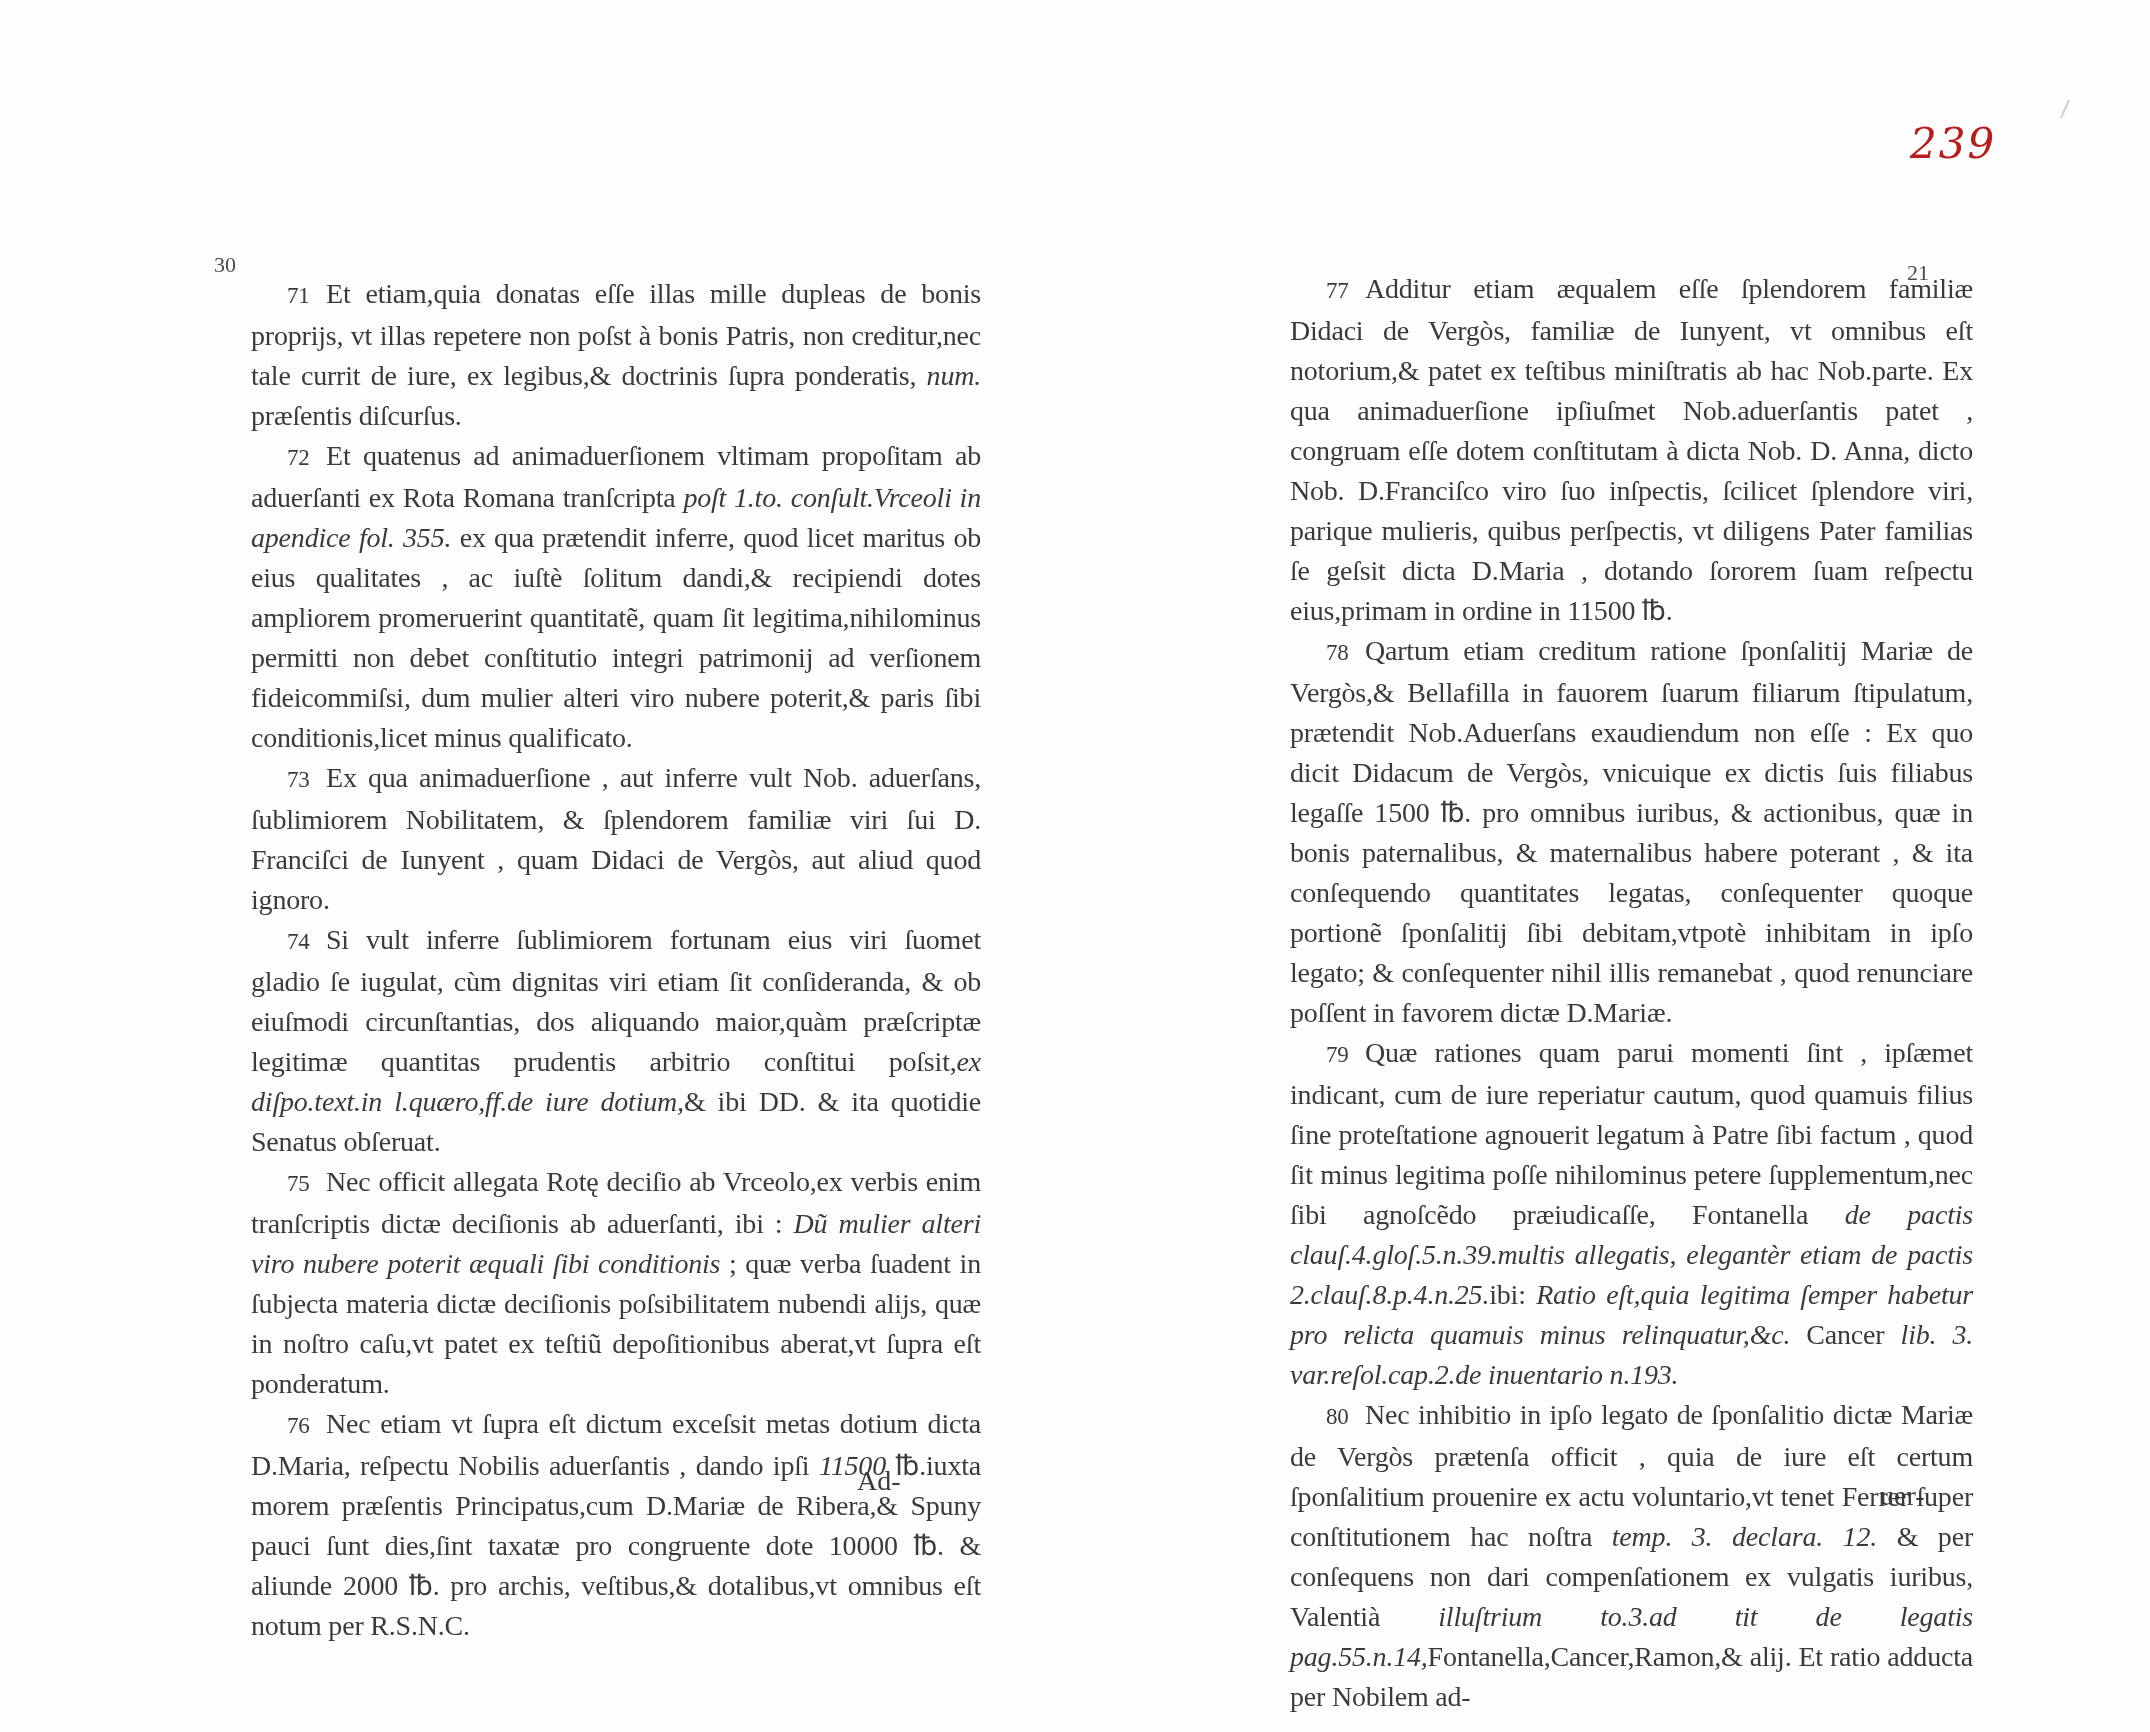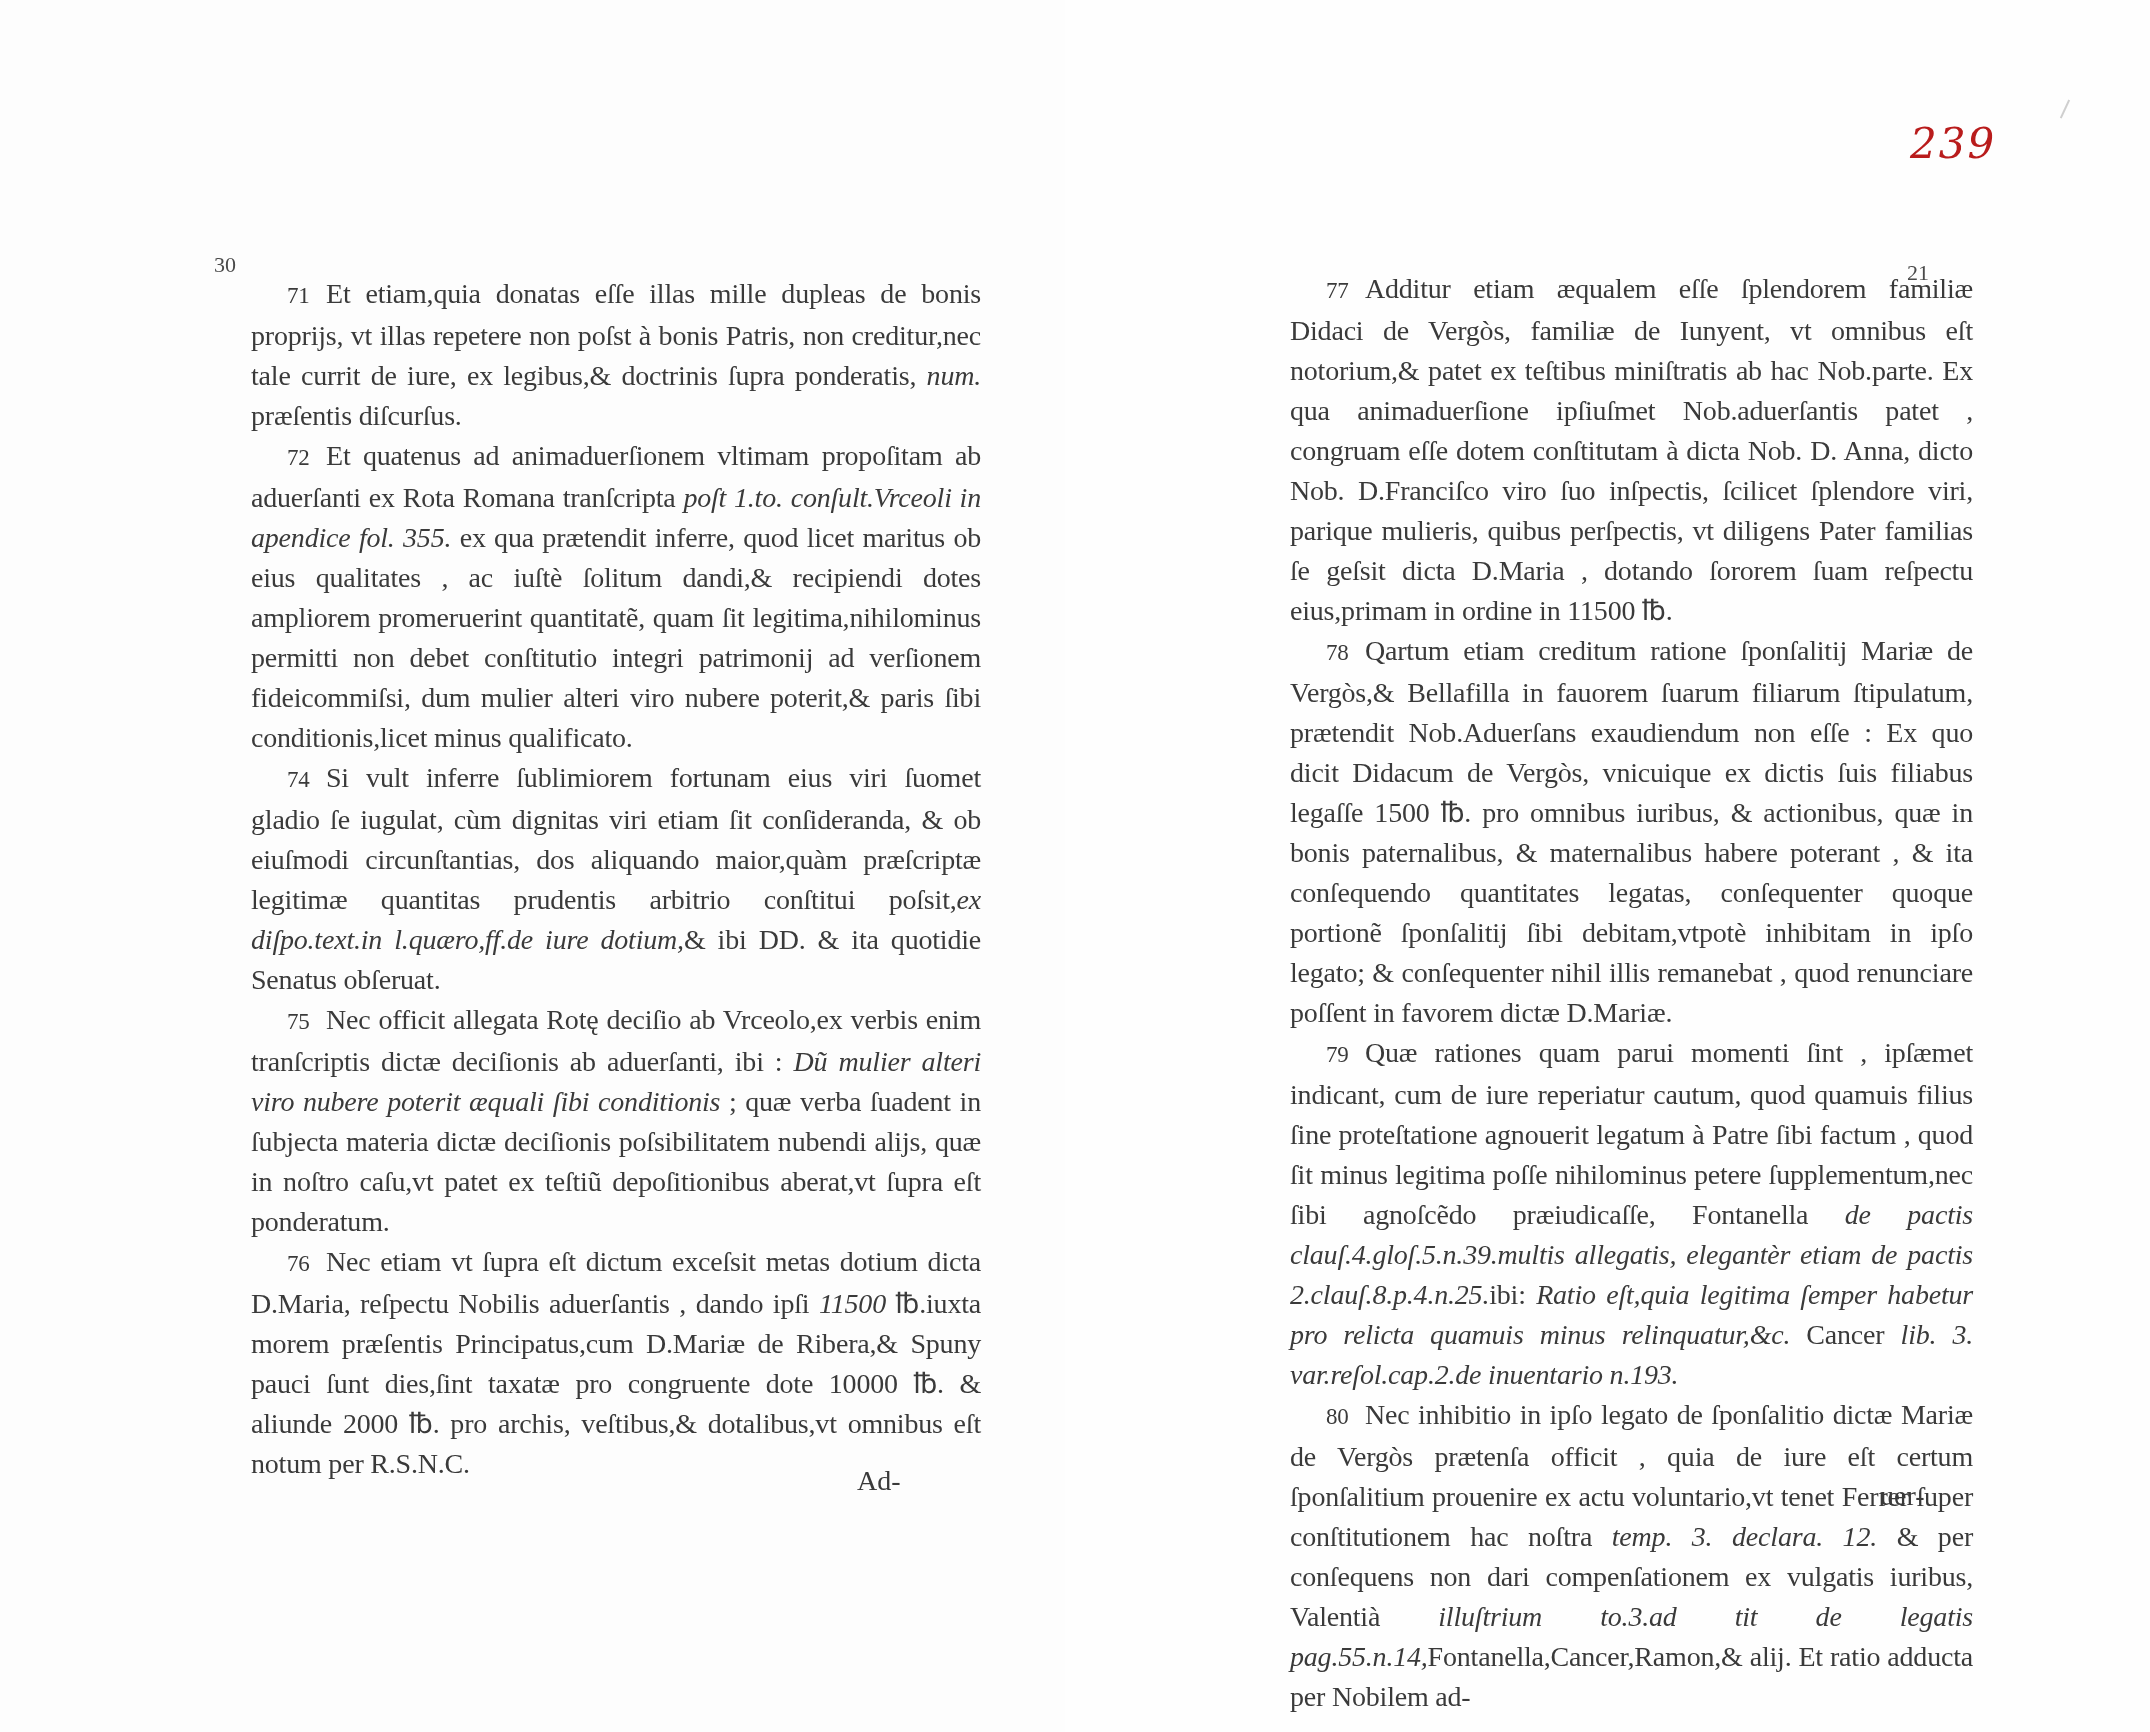--- a/index.html
+++ b/index.html
@@ -48,20 +48,21 @@
 </head>
 <body>
 
 <div class="spread">
 
   <div class="page page-left">
     <div class="folio" style="left:214px; top:252px;">30</div>
     <div class="text-block text-left" id="left-text">
         <p class="para"><span class="num">71</span><span>Et etiam,quia donatas eſſe illas mille dupleas de bonis proprijs, vt illas repetere non poſst à bonis Patris, non creditur,nec tale currit de iure, ex legibus,&amp; doctrinis ſupra ponderatis, </span><i>num.</i><span>     præſentis diſcurſus.</span></p>
         <p class="para"><span class="num">72</span><span>Et quatenus ad animaduerſionem vltimam propoſitam ab aduerſanti ex Rota Romana tranſcripta </span><i>poſt 1.to. conſult.Vrceoli in apendice fol. 355.</i><span> ex qua prætendit inferre, quod licet maritus ob eius qualitates , ac iuſtè ſolitum dandi,&amp; recipiendi dotes ampliorem promeruerint quantitatẽ, quam ſit legitima,nihilominus permitti non debet conſtitutio integri patrimonij ad verſionem fideicommiſsi, dum mulier alteri viro nubere poterit,&amp; paris ſibi conditionis,licet minus qualificato.</span></p>
+        <p class="para"><span class="num">73</span><span>Ex qua animaduerſione , aut inferre vult Nob. aduerſans, ſublimiorem Nobilitatem, &amp; ſplendorem familiæ viri ſui D. Franciſci de Iunyent , quam Didaci de Vergòs, aut aliud quod ignoro.</span></p>
         <p class="para"><span class="num">74</span><span>Si vult inferre ſublimiorem fortunam eius viri ſuomet gladio ſe iugulat, cùm dignitas viri etiam ſit conſideranda, &amp; ob eiuſmodi circunſtantias, dos aliquando maior,quàm præſcriptæ legitimæ quantitas prudentis arbitrio conſtitui poſsit,</span><i>ex diſpo.text.in l.quæro,ff.de iure dotium,</i><span>&amp; ibi DD. &amp; ita quotidie Senatus obſeruat.</span></p>
         <p class="para"><span class="num">75</span><span>Nec officit allegata Rotę deciſio ab Vrceolo,ex verbis enim tranſcriptis dictæ deciſionis ab aduerſanti, ibi : </span><i>Dũ mulier alteri viro nubere poterit æquali ſibi conditionis</i><span> ; quæ verba ſuadent in ſubjecta materia dictæ deciſionis poſsibilitatem nubendi alijs, quæ in noſtro caſu,vt patet ex teſtiũ depoſitionibus aberat,vt ſupra eſt ponderatum.</span></p>
         <p class="para"><span class="num">76</span><span>Nec etiam vt ſupra eſt dictum exceſsit metas dotium dicta D.Maria, reſpectu Nobilis aduerſantis , dando ipſi </span><i>11500</i><span> ℔.iuxta morem præſentis Principatus,cum D.Mariæ de Ribera,&amp; Spuny pauci ſunt dies,ſint taxatæ pro congruente dote 10000 ℔. &amp; aliunde 2000 ℔. pro archis, veſtibus,&amp; dotalibus,vt omnibus eſt notum per R.S.N.C.</span></p>
       </div>
     <div class="catchword" style="left:849px; top:1465px;margin-left:8px;">Ad-</div>
   </div>
 
   <div class="gutter"></div>
   <div class="gutter-mark"></div>
 

